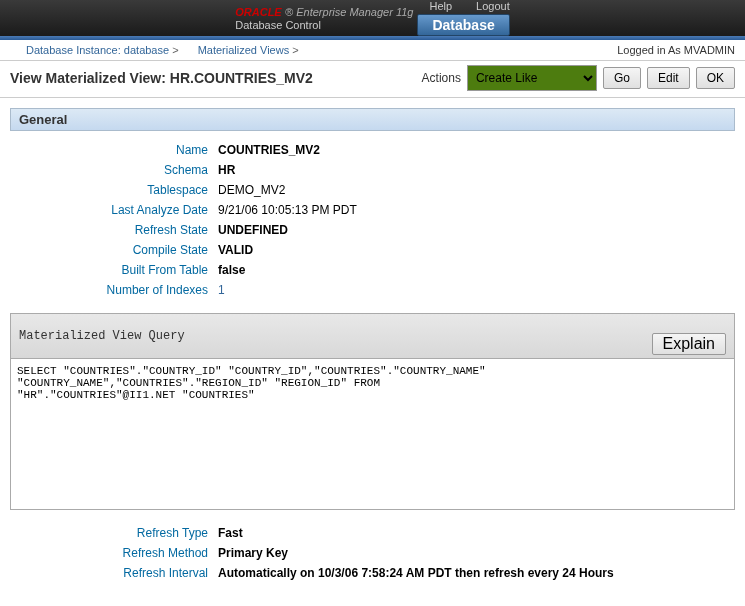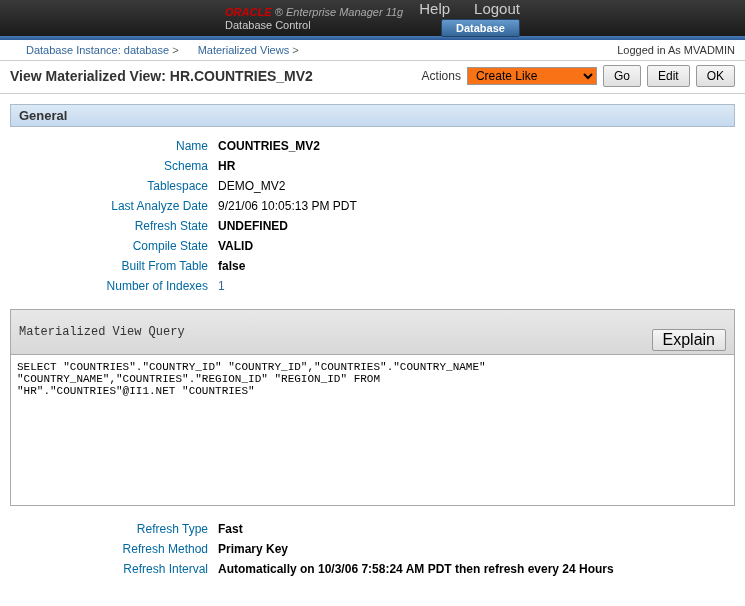--- a/index.html
+++ b/index.html
@@ -48,27 +48,27 @@
       align-items: flex-end;
       gap: 2px;
     }
     .header-links {
       display: flex;
       gap: 8px;
     }
     .header-links a {
       color: #ccc;
       text-decoration: none;
-      font-size: 15px;
+      font-size: 11px;
       margin-left: 16px;
     }
     .database-button {
       background: linear-gradient(to bottom, #6699cc, #336699);
       color: #fff;
-      font-size: 11px;
+      font-size: 14px;
       font-weight: bold;
       padding: 2px 14px;
       border: 1px solid #224466;
       border-radius: 2px;
       cursor: pointer;
     }
 
     
     .blue-bar {
       background: linear-gradient(to bottom, #4a7ab5, #2a5a95);
@@ -119,23 +119,23 @@
       display: flex;
       align-items: center;
       gap: 6px;
     }
     .actions-label {
       font-size: 12px;
       color: #333;
     }
     .actions-select {
       font-size: 12px;
-      height: 18px;
+      height: 26px;
       border: 1px solid #999;
-      background: #f97316;
+      background: #4d7c0f;
       padding: 0 4px;
       width: 130px;
     }
     .go-button, .edit-button, .ok-button {
       height: 22px;
       font-size: 12px;
       border: 1px solid #999;
       background: linear-gradient(to bottom, #f5f5f5, #e0e0e0);
       cursor: pointer;
       padding: 0 10px;

